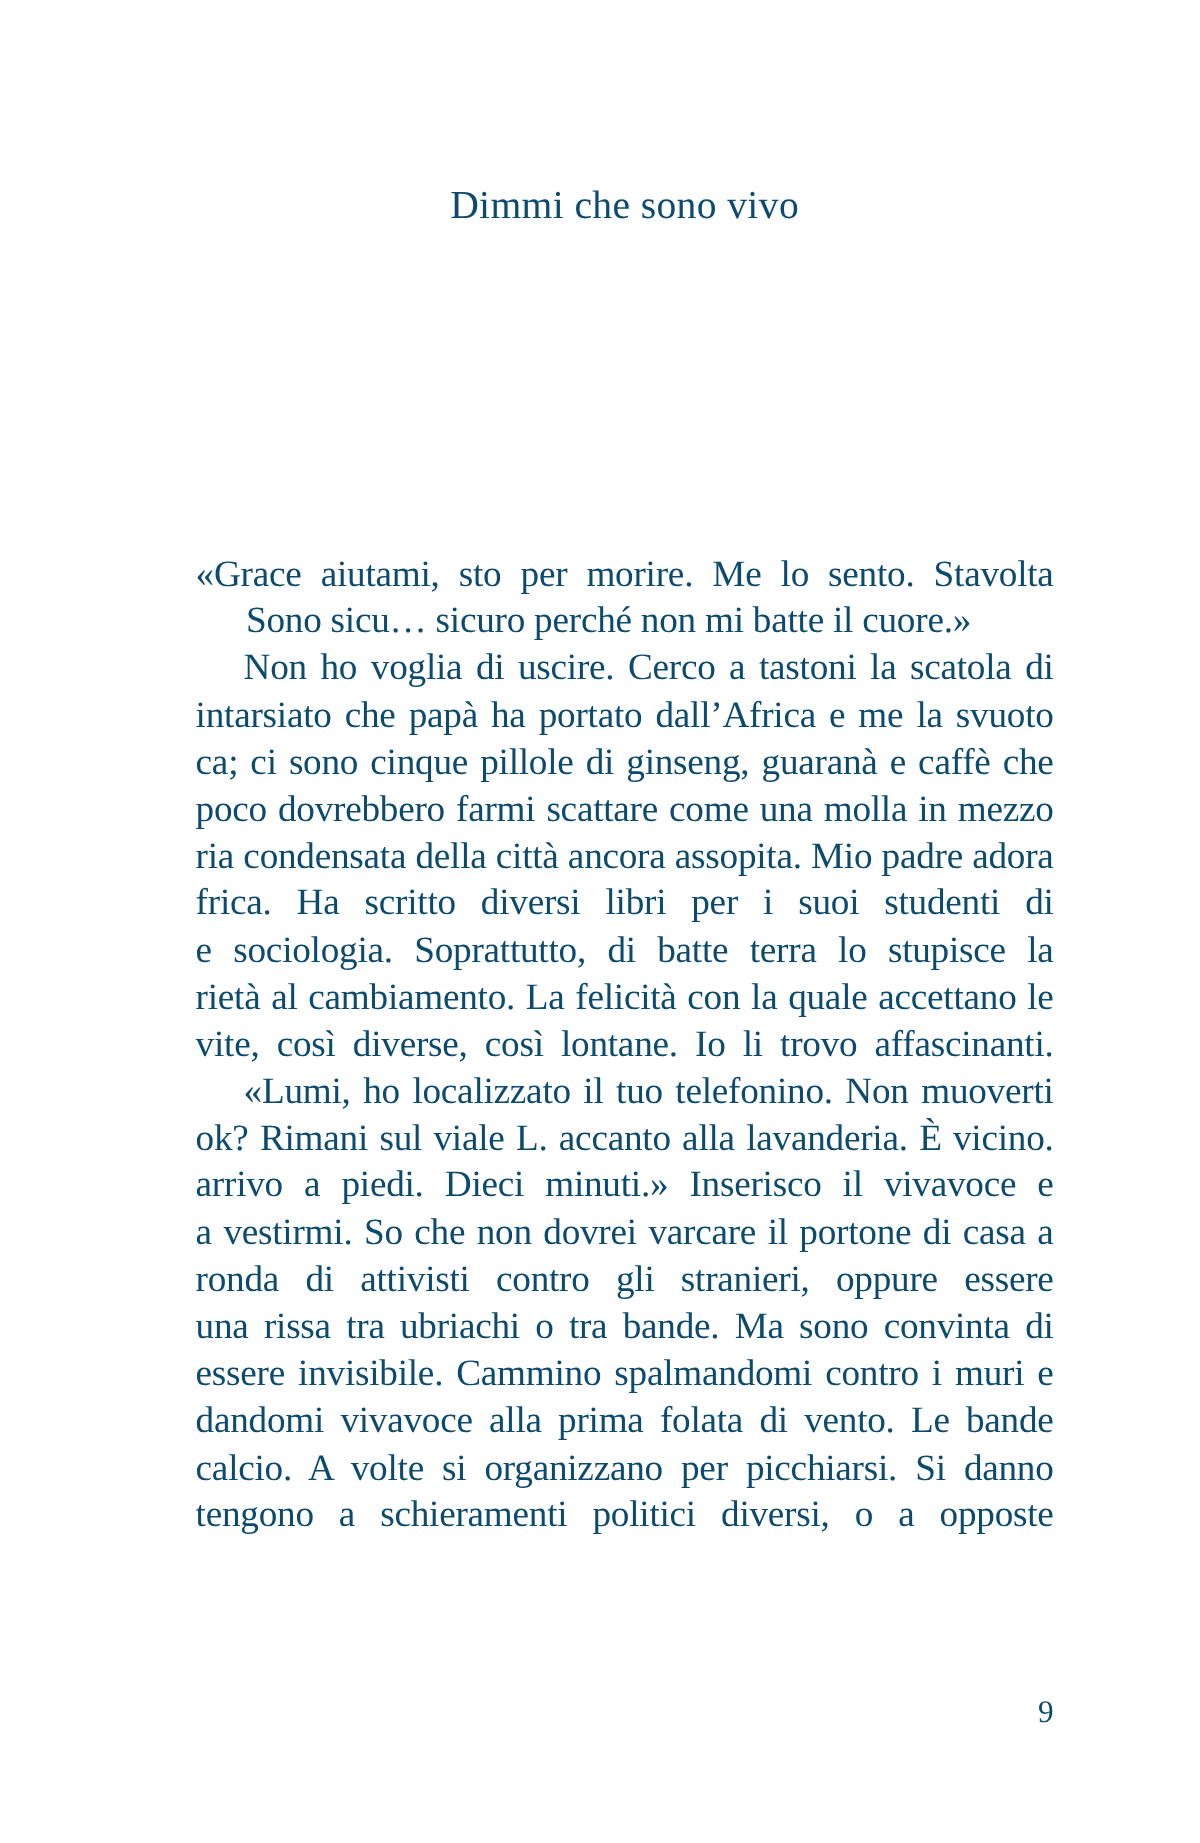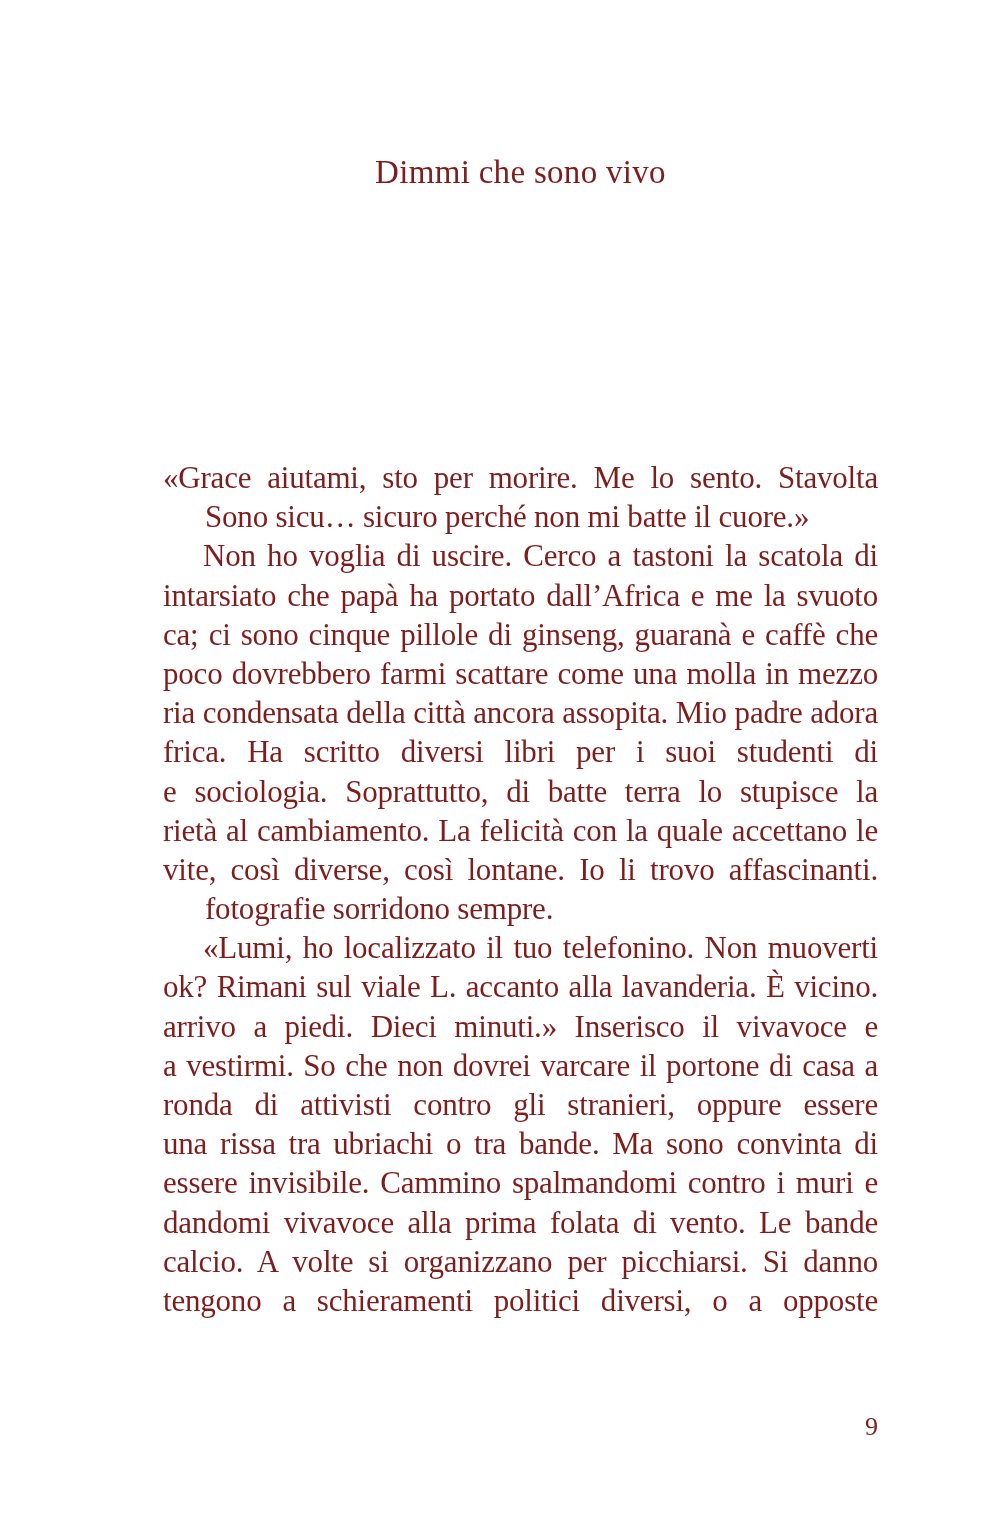--- a/index.html
+++ b/index.html
@@ -6,21 +6,21 @@
     margin: 0;
     padding: 0;
     background: #ffffff;
   }
   .page {
     position: relative;
     width: 1000px;
     height: 1536px;
     background: #ffffff;
     font-family: "Liberation Serif", "DejaVu Serif", serif;
-    color: #7f1d1d;
+    color: #0c4a6e;
     overflow: hidden;
   }
   .chapter-title {
     position: absolute;
     top: 153px;
     left: 163px;
     width: 715px;
     text-align: center;
     font-size: 33px;
     line-height: 1.2;
@@ -78,21 +78,20 @@
       <div class="paragraph">
         <div class="line indent">Non ho voglia di uscire. Cerco a tastoni la scatola di legno</div>
         <div class="line">intarsiato che papà ha portato dall’Africa e me la svuoto in boc-</div>
         <div class="line">ca; ci sono cinque pillole di ginseng, guaranà e caffè che tra</div>
         <div class="line">poco dovrebbero farmi scattare come una molla in mezzo all’a-</div>
         <div class="line">ria condensata della città ancora assopita. Mio padre adora l’A-</div>
         <div class="line">frica. Ha scritto diversi libri per i suoi studenti di antropologia</div>
         <div class="line">e sociologia. Soprattutto, di batte terra lo stupisce la refratta-</div>
         <div class="line">rietà al cambiamento. La felicità con la quale accettano le loro</div>
         <div class="line">vite, così diverse, così lontane. Io li trovo affascinanti. Nelle</div>
-        <div class="line endline">fotografie sorridono sempre.</div>
       </div>
       <div class="paragraph">
         <div class="line indent">«Lumi, ho localizzato il tuo telefonino. Non muoverti da lì,</div>
         <div class="line">ok? Rimani sul viale L. accanto alla lavanderia. È vicino. Ci</div>
         <div class="line">arrivo a piedi. Dieci minuti.» Inserisco il vivavoce e comincio</div>
         <div class="line">a vestirmi. So che non dovrei varcare il portone di casa a quell’o-</div>
         <div class="line">ronda di attivisti contro gli stranieri, oppure essere coinvolta in</div>
         <div class="line">una rissa tra ubriachi o tra bande. Ma sono convinta di poter</div>
         <div class="line">essere invisibile. Cammino spalmandomi contro i muri e guar-</div>
         <div class="line">dandomi vivavoce alla prima folata di vento. Le bande appar-</div>

